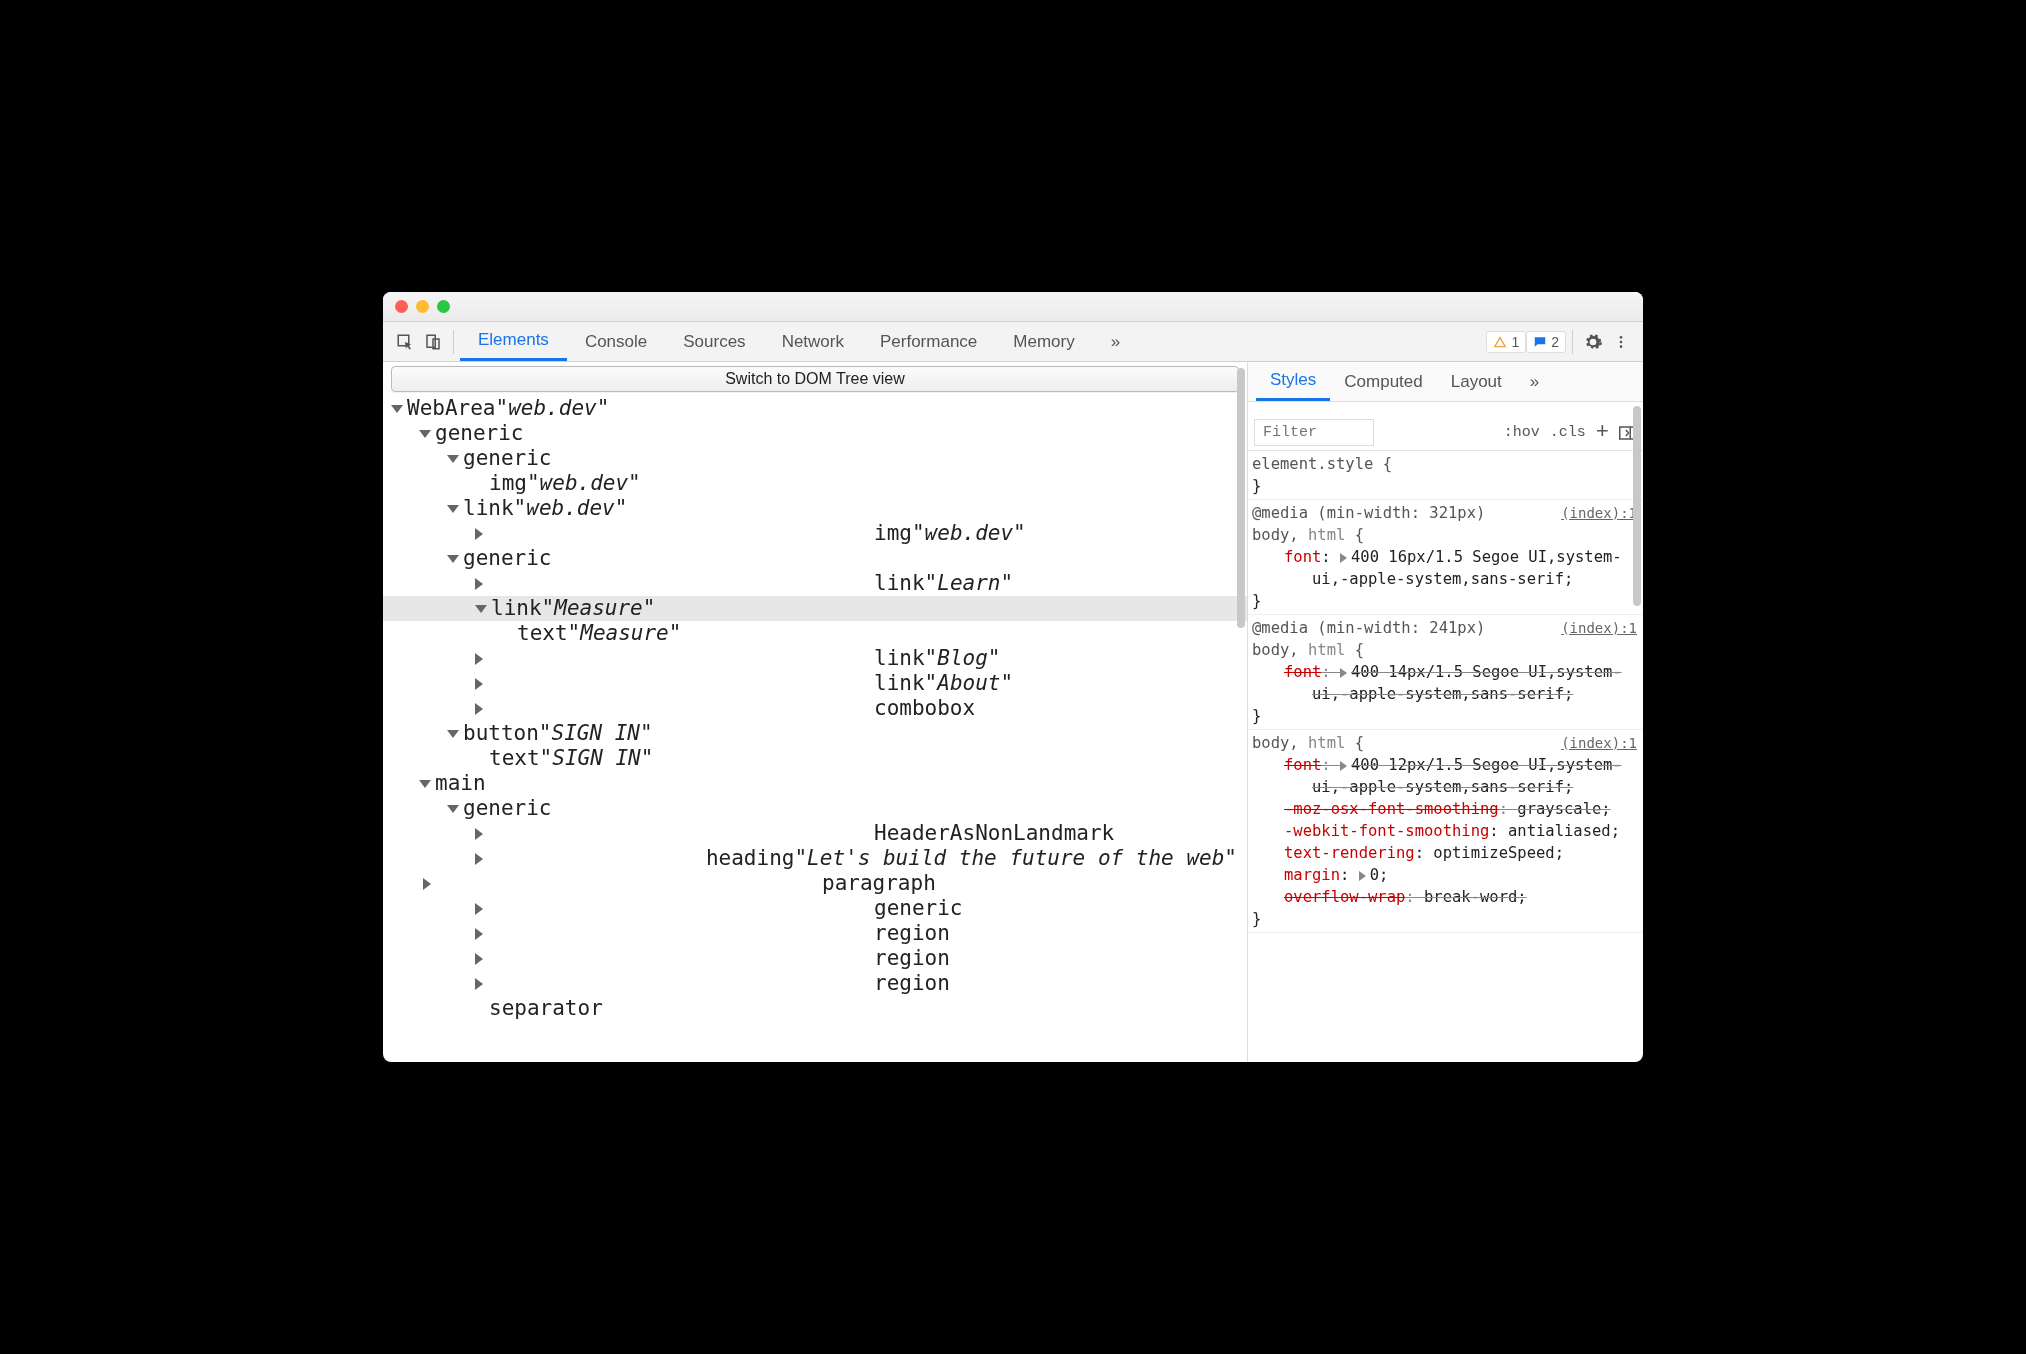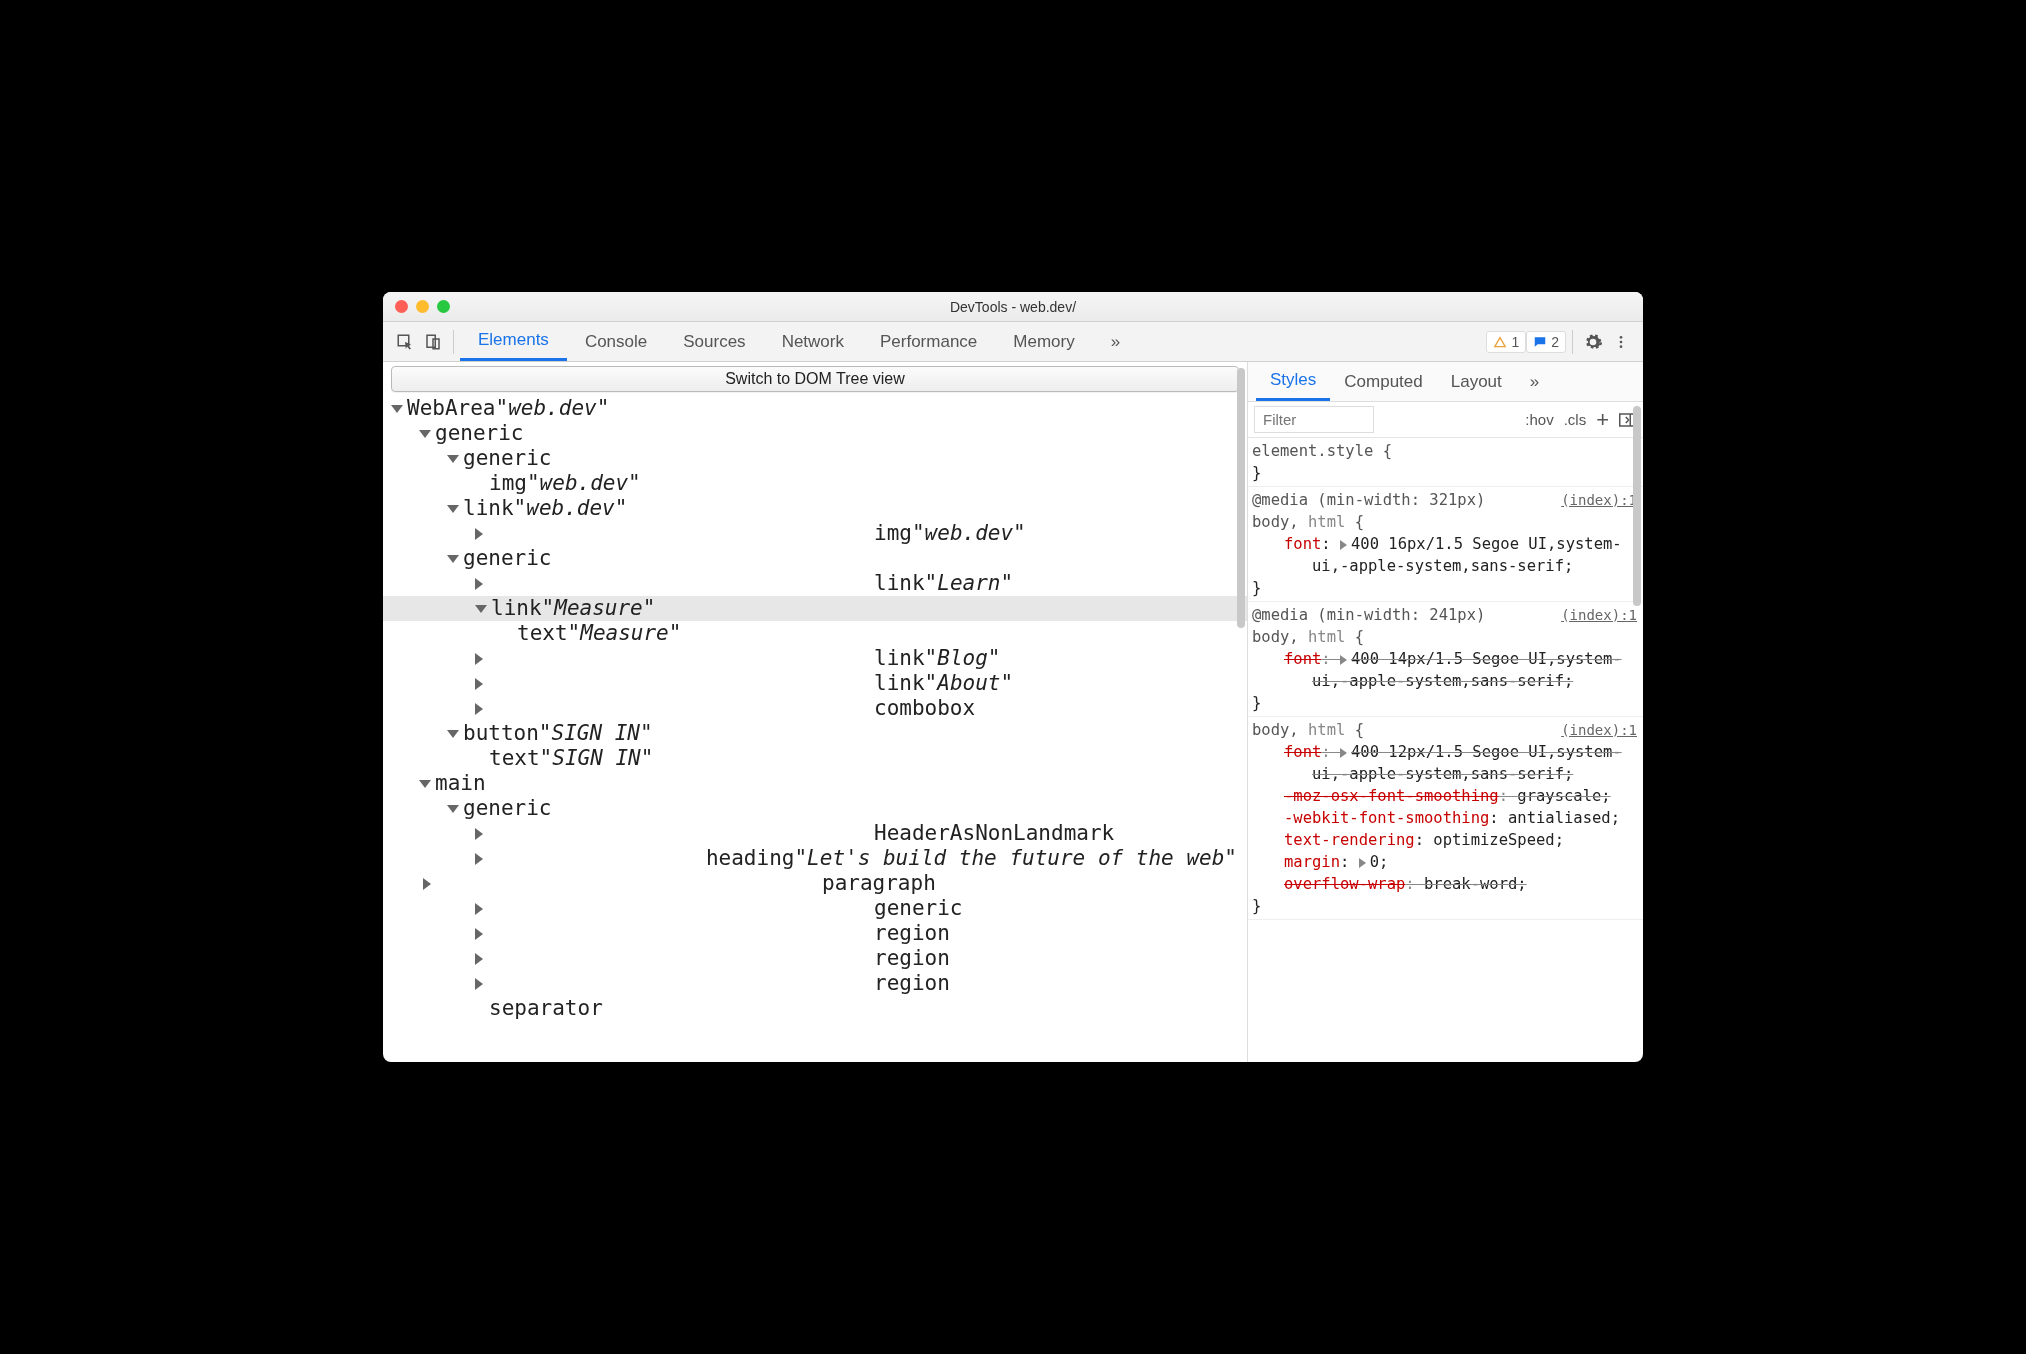--- a/index.html
+++ b/index.html
@@ -102,22 +102,22 @@
   .right { width: 395px; display:flex; flex-direction:column; overflow:hidden; position:relative; }
   .right-tabs {
     height: 40px; display:flex; align-items:center; border-bottom:1px solid #ddd;
     padding: 0 8px; gap: 0; background:#fafafa;
   }
   .rtab { padding: 0 14px; height:100%; display:flex; align-items:center; color:#555; font-size:17px; }
   .rtab.active { color:#1a73e8; border-bottom:3px solid #1a73e8; }
   .filterbar {
     display:flex; align-items:center; border-bottom:1px solid #e5e5e5; background:#fff;
     padding: 4px 6px; gap:10px;
-    font-family: Liberation Sans, sans-serif;
-    font-size:15px; color:#555;
+    font-family: Liberation Mono, monospace;
+    font-size:15px; color:#555;margin-top:13px;
   }
   .filterbar input {
     width: 120px; border:1px solid #ddd; padding:4px 8px; font-size:15px;
     font-family: inherit; color:#333;
   }
   .fbspacer { flex:1; }
   .fbbtn { color:#555; display:flex; align-items:center; }
   .styles {
     flex:1; overflow:auto; font-family: Menlo, Monaco, Consolas, monospace;
     font-size:15.5px; line-height:22px; color:#222;
@@ -143,21 +143,20 @@
 <body>
 
 <div class="window">
 
   <div class="titlebar">
     <div class="traffic">
       <div class="tl red"></div>
       <div class="tl yel"></div>
       <div class="tl grn"></div>
     </div>
-    <div class="title">DevTools - web.dev/</div>
   </div>
 
   <div class="toolbar">
     <div class="ico-btn">
       <svg width="18" height="18" viewBox="0 0 24 24" fill="none" stroke="currentColor" stroke-width="2">
         <rect x="3" y="3" width="14" height="14"></rect>
           <path d="M12 12l8 3-3 2 3 4-2 1-3-4-2 3z" fill="currentColor" stroke="none"></path>
       </svg>
     </div>
     <div class="ico-btn">

